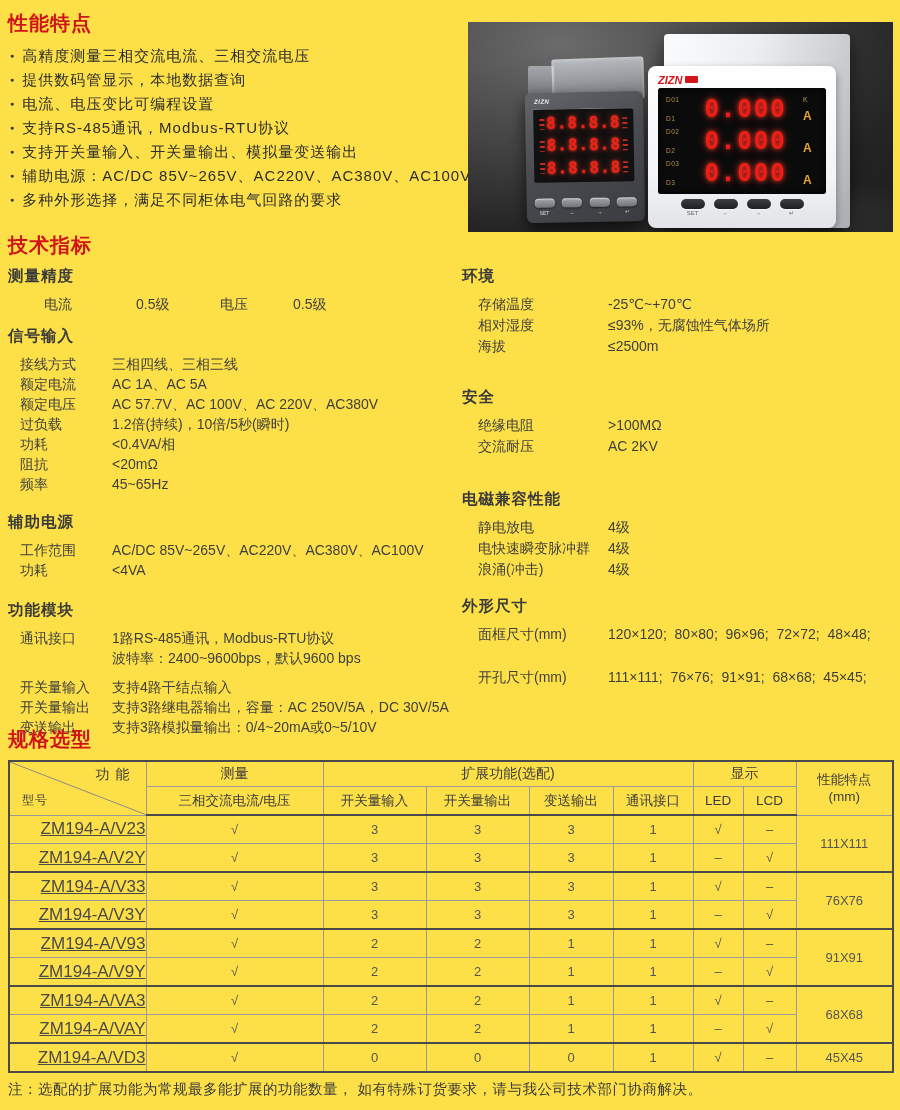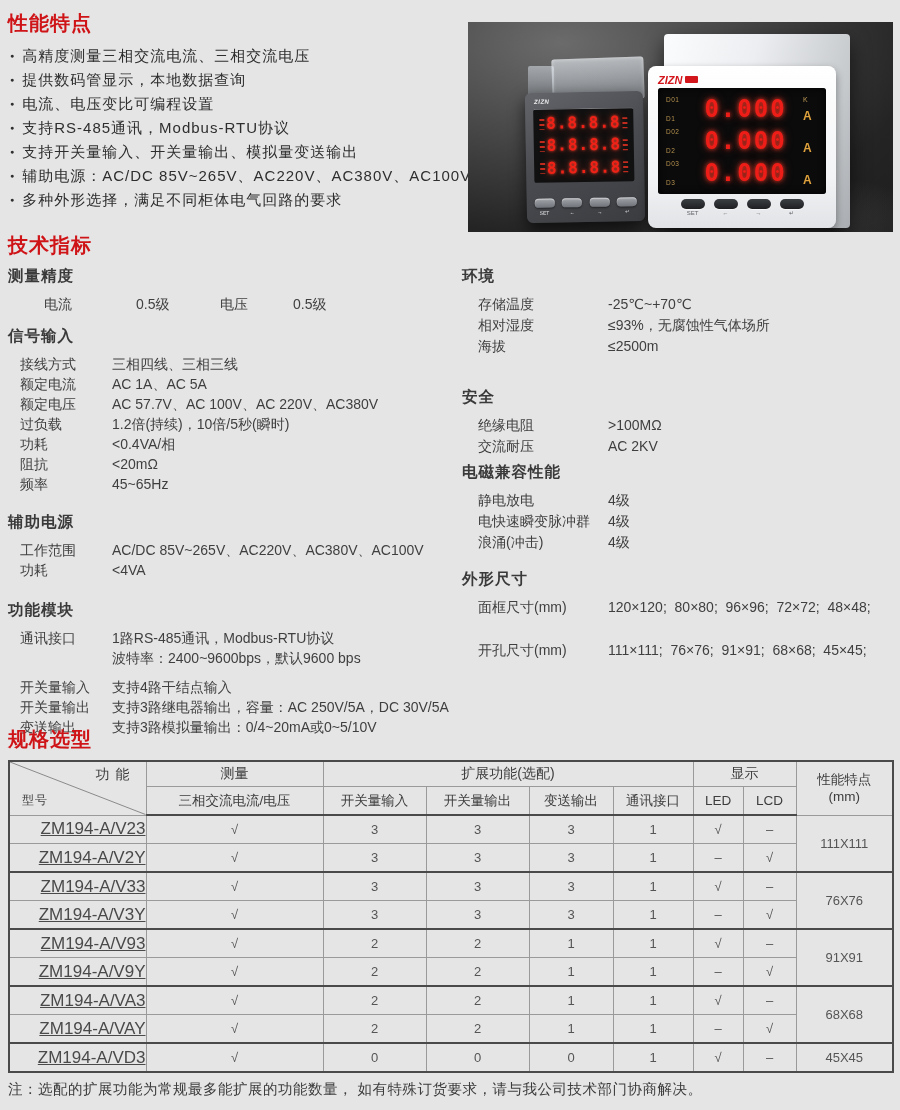--- a/index.html
+++ b/index.html
@@ -1,16 +1,16 @@
 <!DOCTYPE html>
 <html><head>
 <meta charset="utf-8">
 <style>
   html,body{margin:0;padding:0;background:#fff;}
-  .canvas{position:relative;width:900px;height:1110px;background:#e5e5e5;overflow:hidden;
+  .canvas{position:relative;width:900px;height:1110px;background:#fde047;overflow:hidden;
           font-family:"Liberation Sans","DejaVu Sans",sans-serif;color:#3d3d3d;}
 
   
   .red-title{position:absolute;left:8px;margin:0;font-size:20px;font-weight:bold;color:#cf1418;letter-spacing:1px;}
   #features-title{top:10px;}
   #specs-title{top:232px;}
   #selection-title{top:726px;}
 
   
   #features-list{position:absolute;left:10px;top:44px;margin:0;padding:0;list-style:none;width:450px;}
@@ -87,21 +87,21 @@
   .srow.gap{margin-top:9px;}
   .srow.cells span{display:inline-block;margin-left:24px;}
   .srow.cells .c0{width:68px;}
   .srow.cells .c1{width:60px;}
   .srow.cells .c2{width:49px;}
   .srow.cells .c3{width:auto;}
   #col-left .sec:nth-child(1){margin-bottom:12px;}
   #col-left .sec:nth-child(2){margin-bottom:18px;}
   #col-left .sec:nth-child(3){margin-bottom:20px;}
   #col-right .sec:nth-child(1){margin-bottom:30px;}
-  #col-right .sec:nth-child(2){margin-bottom:5px;}
+  #col-right .sec:nth-child(2){margin-bottom:32px;}
   #col-right .sec:nth-child(3){margin-bottom:16px;}
   #col-right .sec:nth-child(4) .srow.gap{margin-top:22px;}
 
   
   #sel-table{position:absolute;left:8px;top:760px;width:884px;border-collapse:collapse;table-layout:fixed;
              border:2px solid #4a4a4a;font-size:14px;color:#4d4d4d;}
   #sel-table th,#sel-table td{border:1px solid #9a9a9a;padding:0;text-align:center;font-weight:normal;}
   #sel-table thead tr:first-child th{height:24px;font-size:14px;color:#3d3d3d;}
   #sel-table thead tr:last-child th{height:27px;font-size:13.5px;color:#3d3d3d;border-bottom:2px solid #4a4a4a;}
   #sel-table tbody td{height:27px;font-size:13px;color:#555;}

